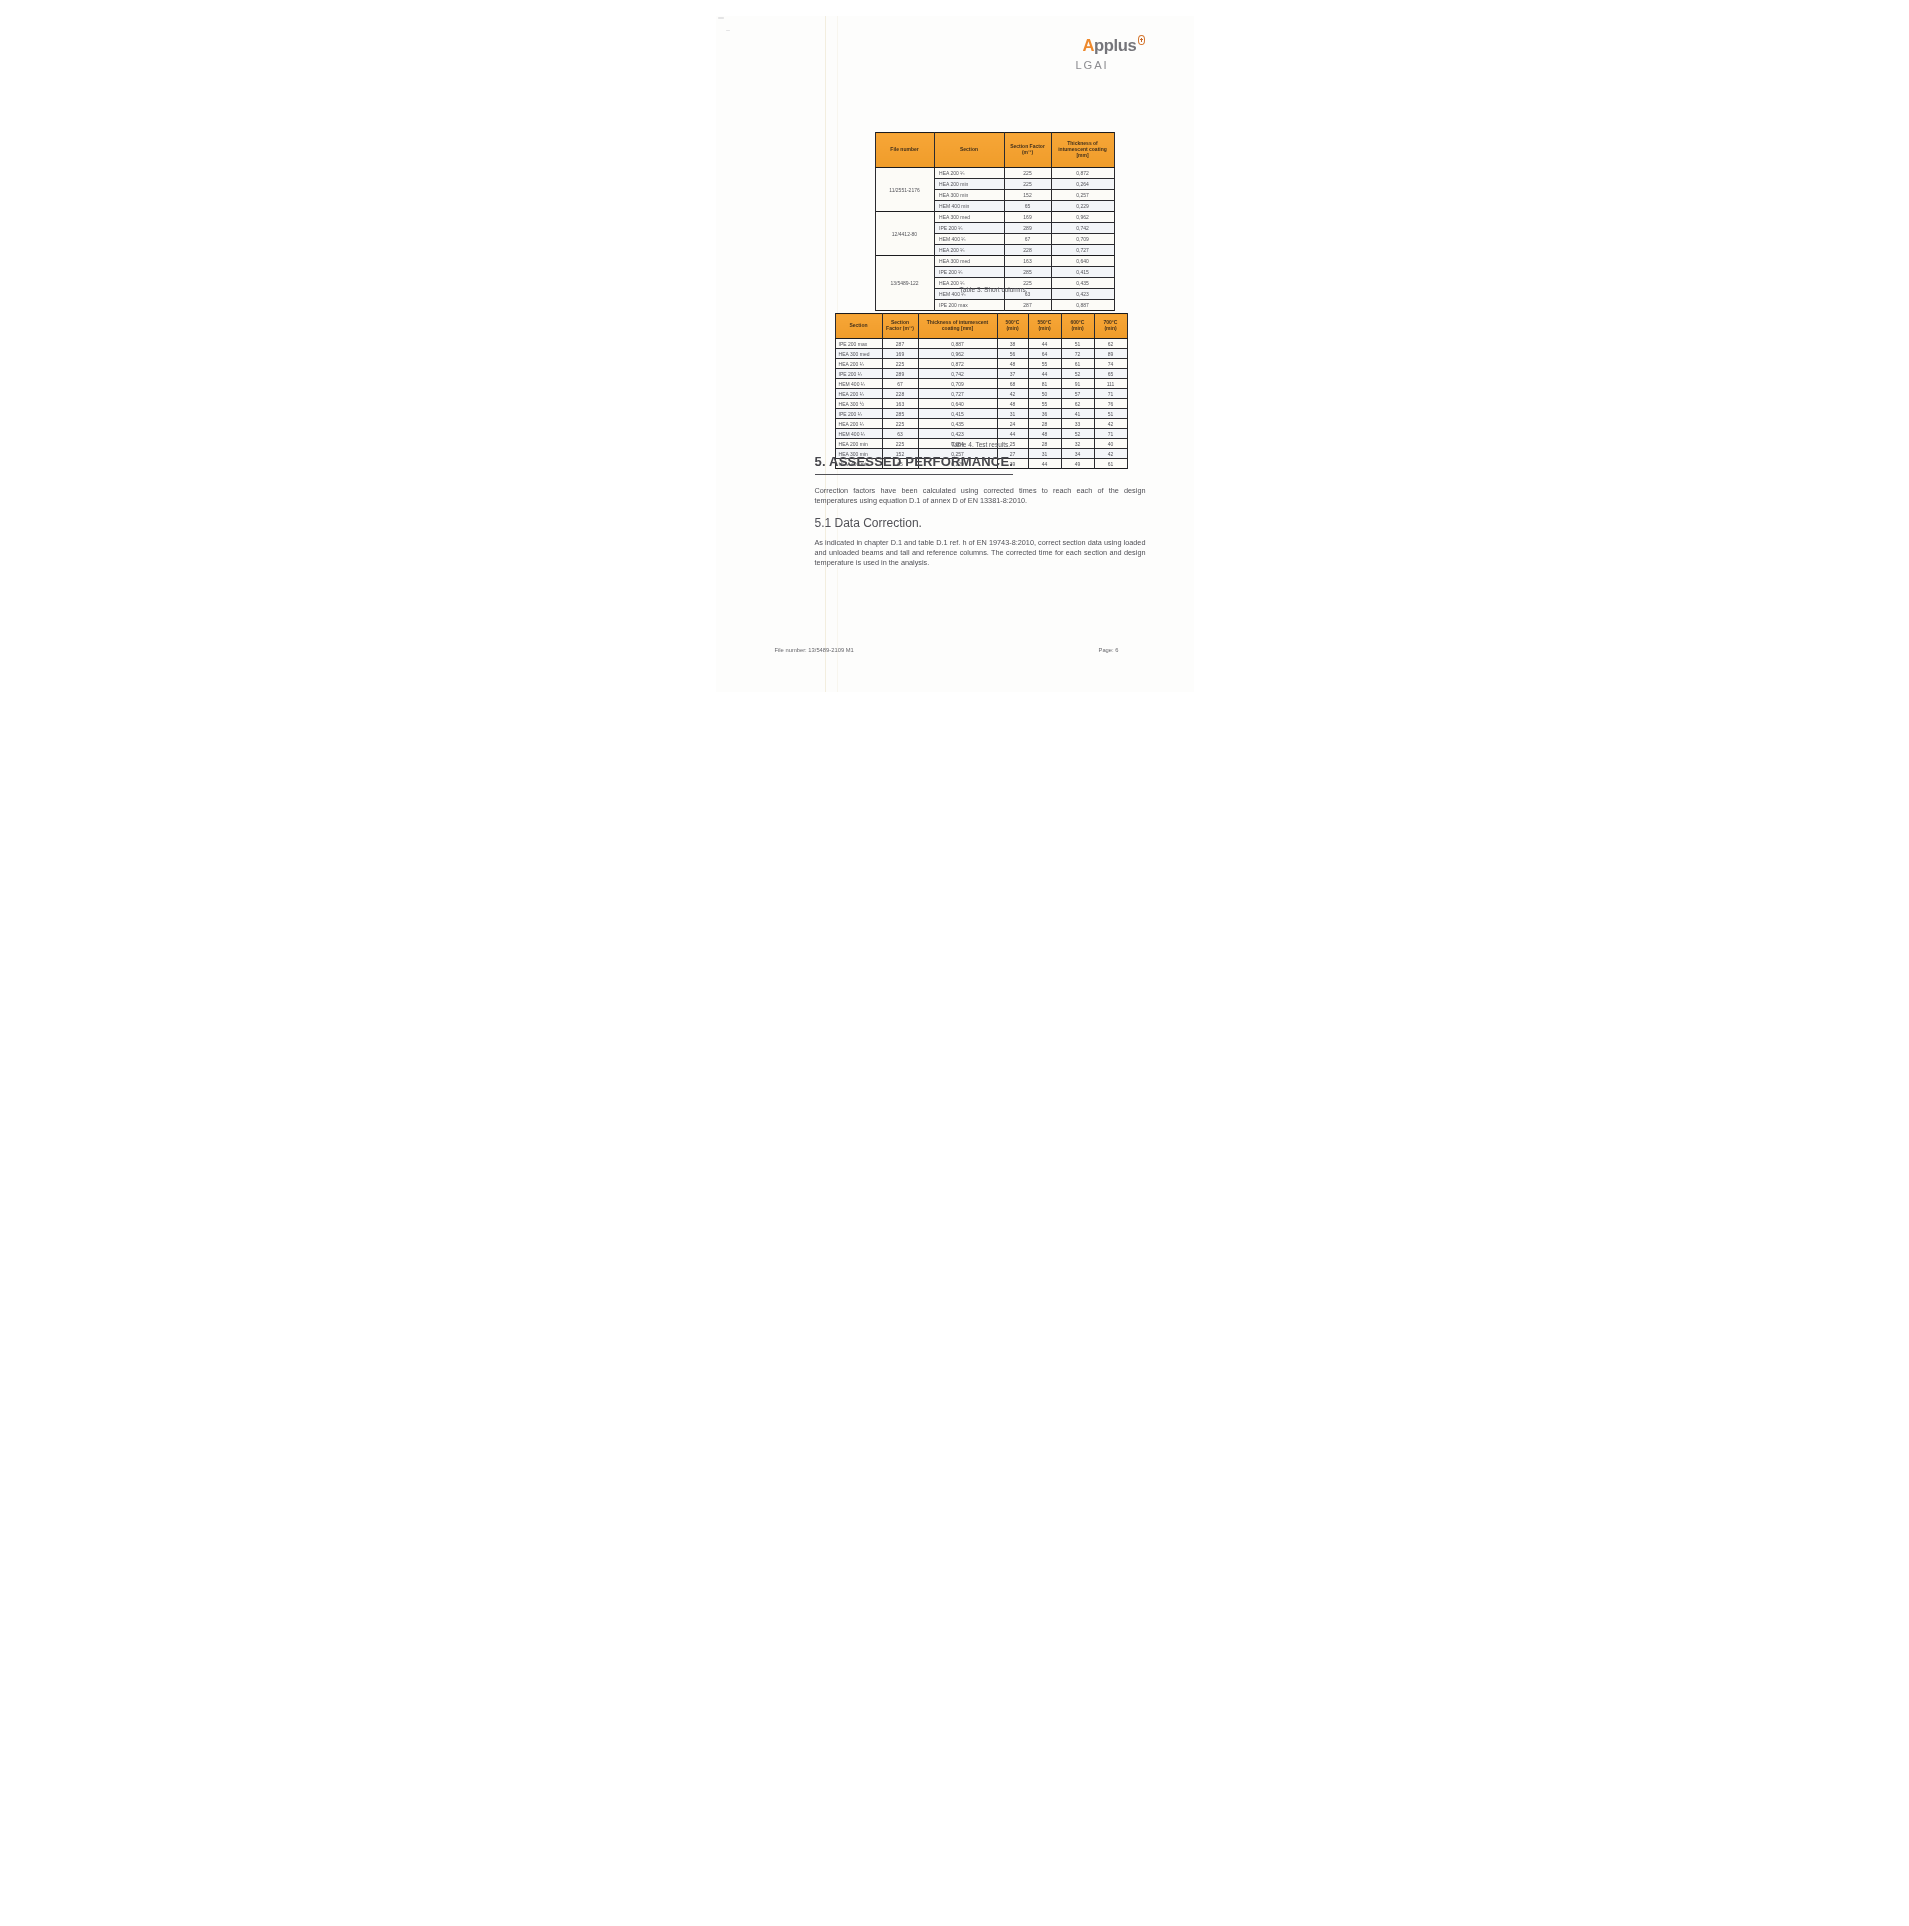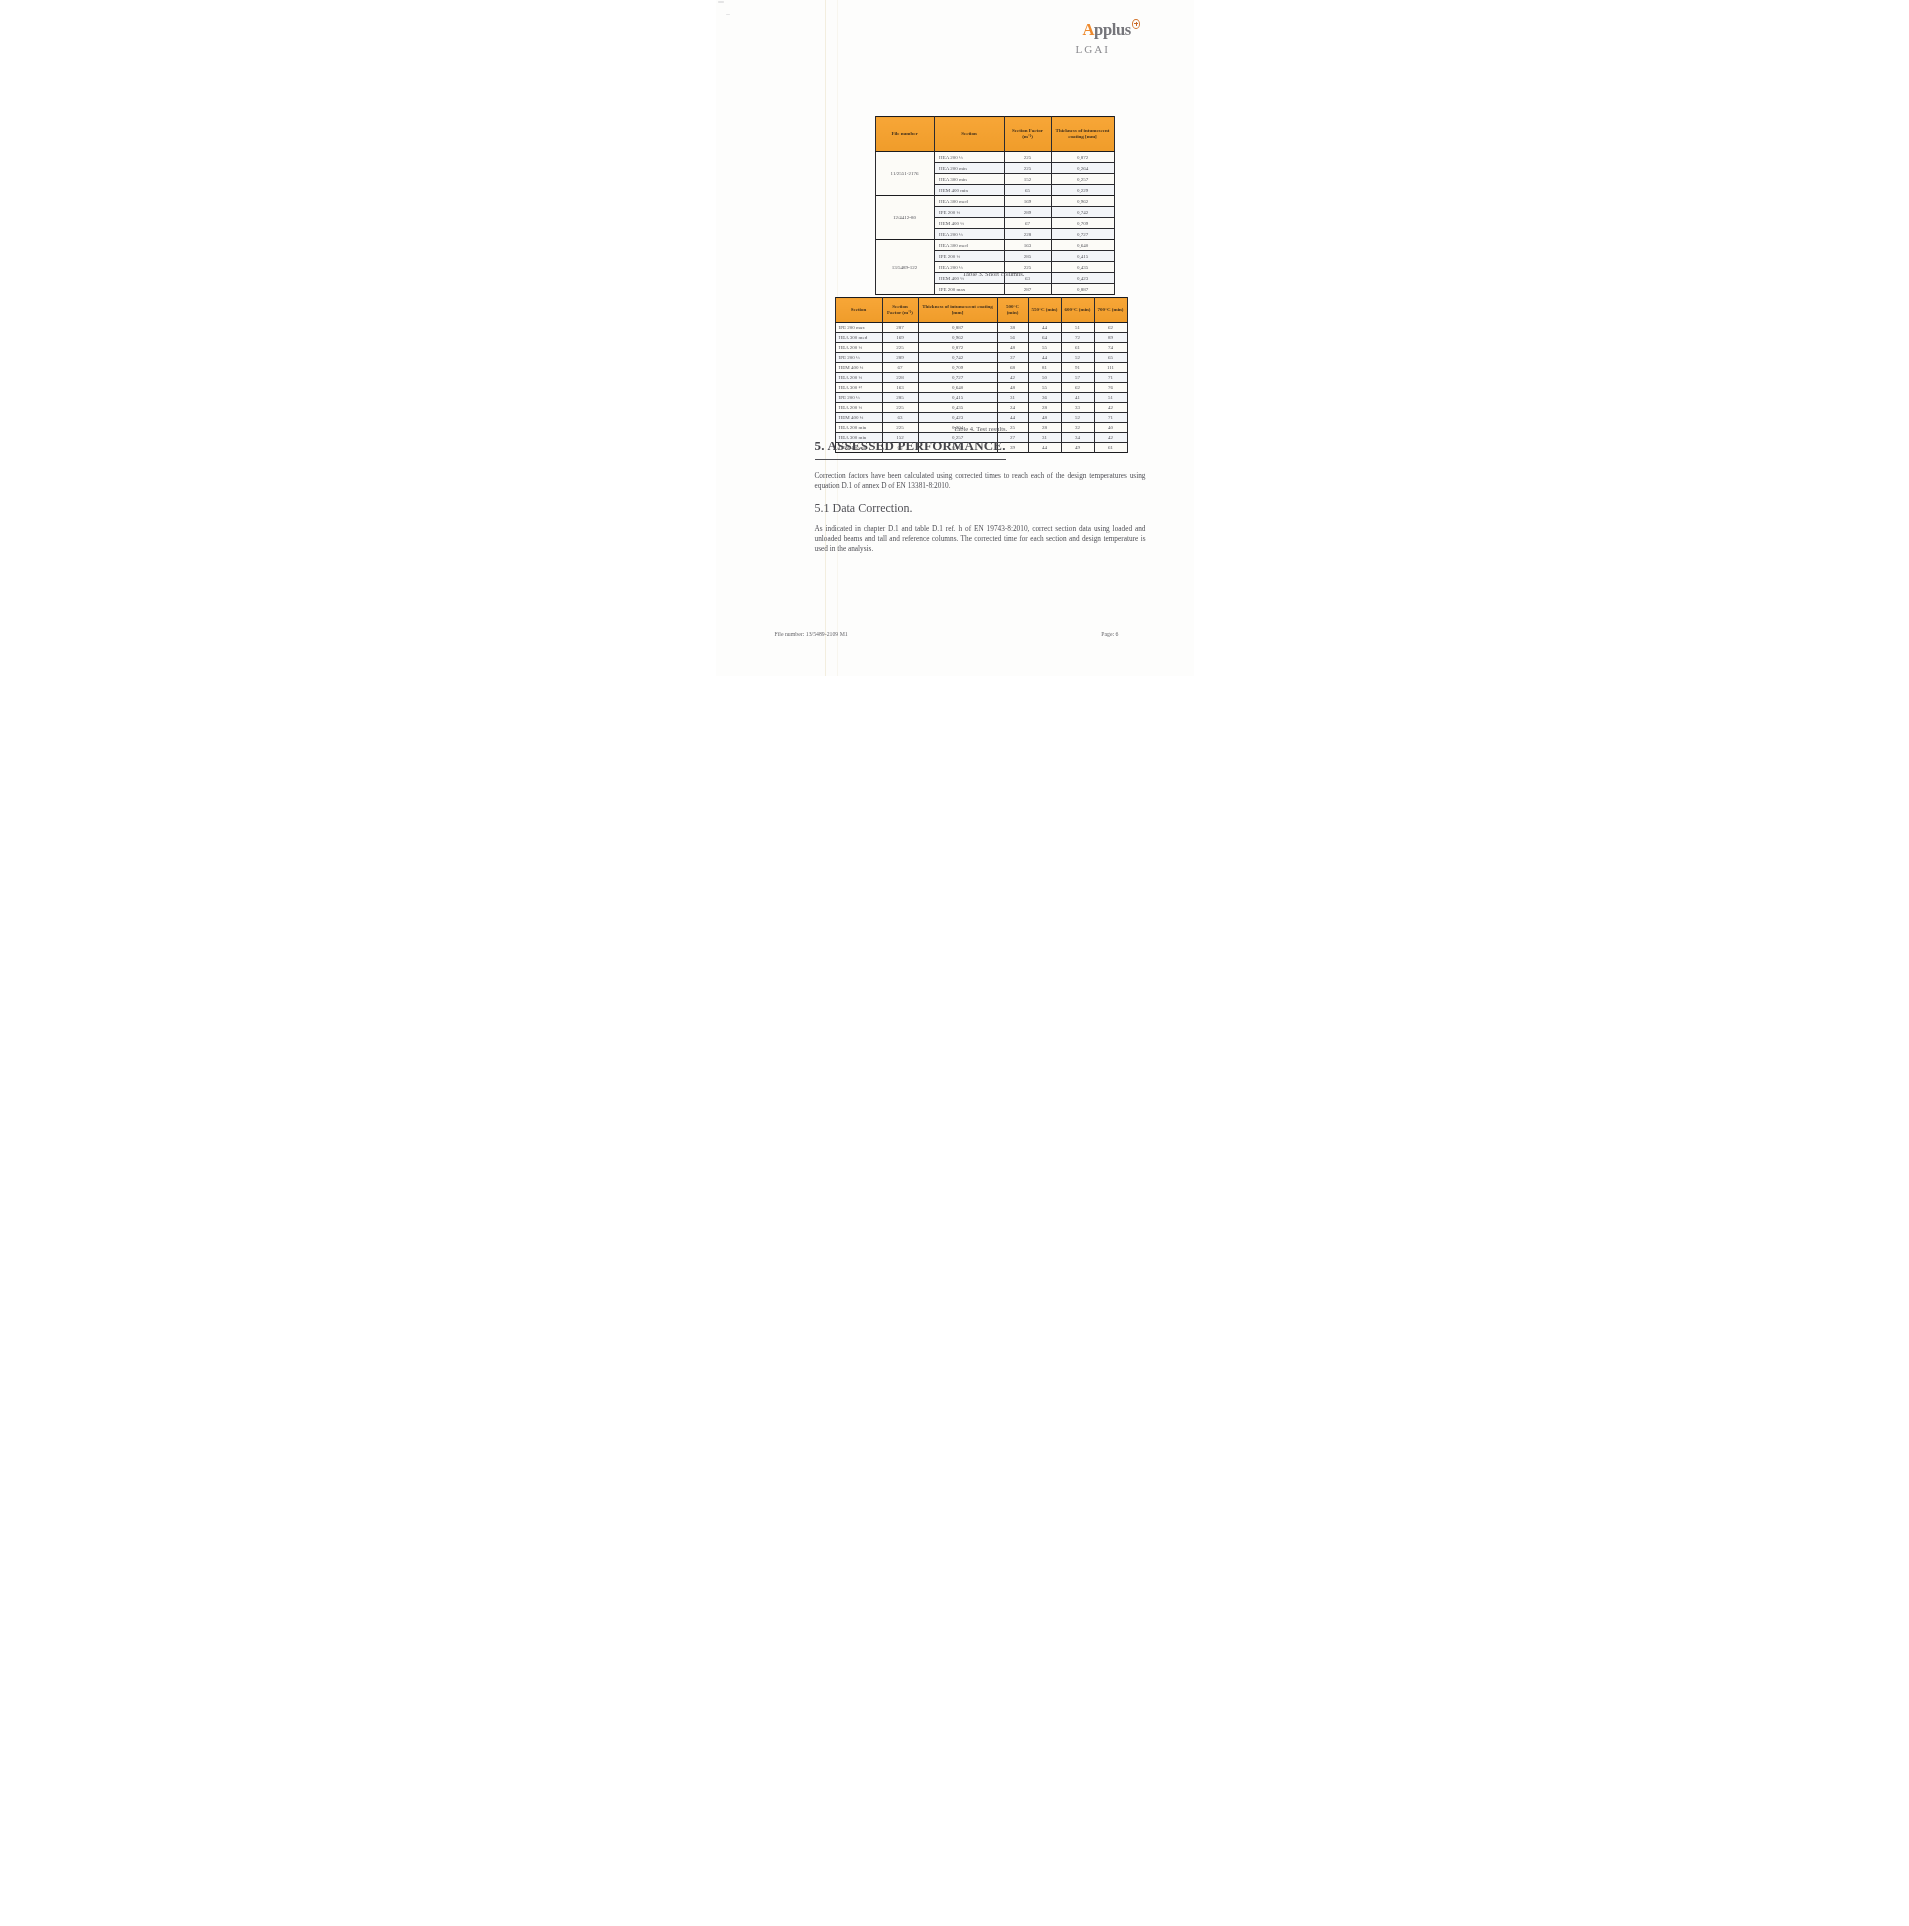--- a/index.html
+++ b/index.html
@@ -1,19 +1,19 @@
 <!DOCTYPE html>
 <html style="font-size:6.2px"><head>
 <meta charset="utf-8">
 <style>
   html,body { margin:0; padding:0; background:#ffffff; }
   .page {
-    position:relative; width:478px; height:676px; margin:0 auto;
+    position:relative; width:478px; height:676px; margin:16px auto;
     background:#fdfdfc; overflow:hidden;
-    font-family:Liberation Serif, serif; color:#505056;
+    font-family:Liberation Sans, sans-serif; color:#505056;
   }
   
   .crease { position:absolute; top:0; height:100%; width:0.8px; z-index:0; }
   .crease-1 { left:109px; background:#efe8d6; opacity:.75; }
   .crease-2 { left:121px; background:#f5f2ea; opacity:.7; }
   .smudge { position:absolute; background:#d4d4d6; border-radius:0.8px; opacity:.6; z-index:0; }
   .smudge-1 { left:2.7px; top:0.8px; width:5.4px; height:2.3px; }
   .smudge-2 { left:10px; top:13.5px; width:4.2px; height:1.5px; }
 
   

